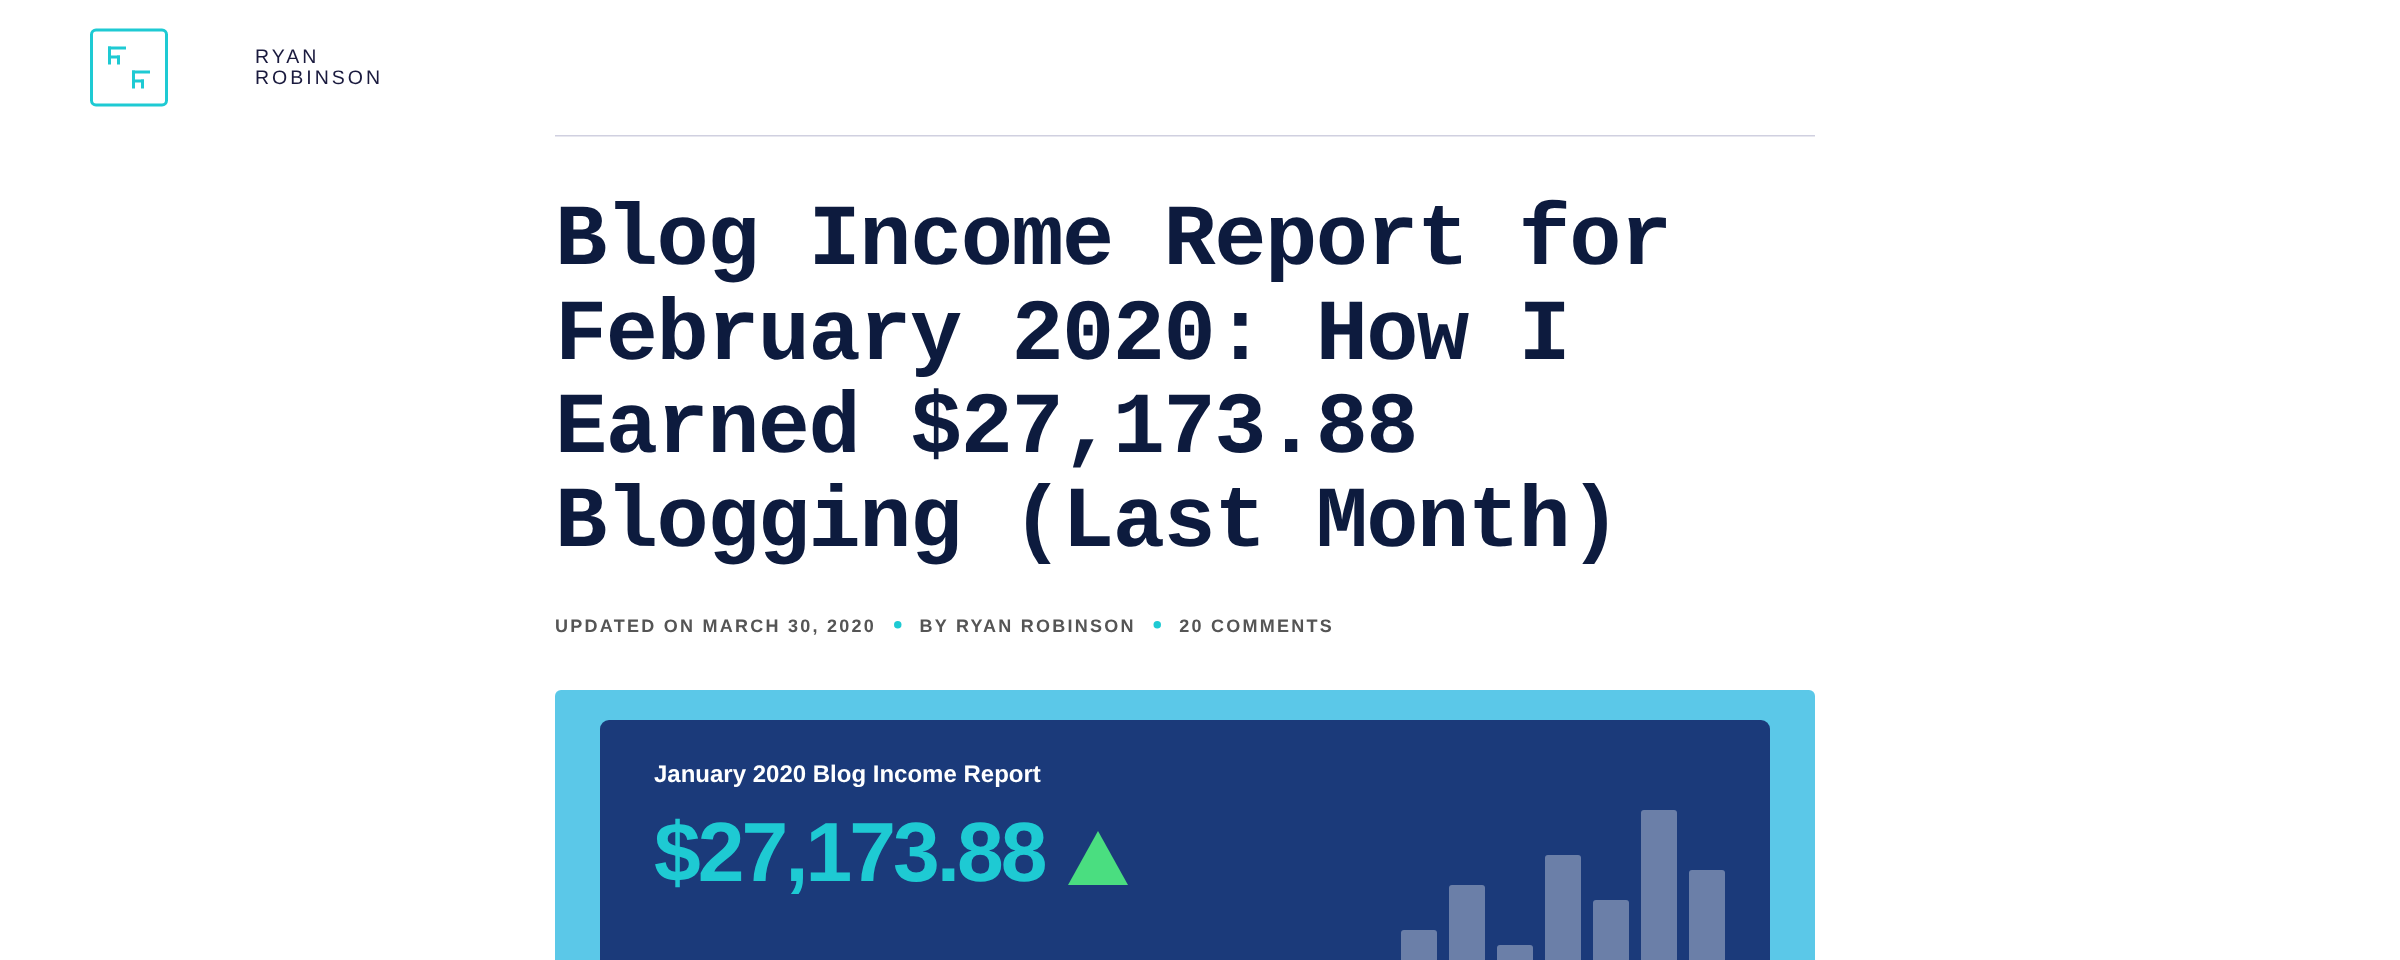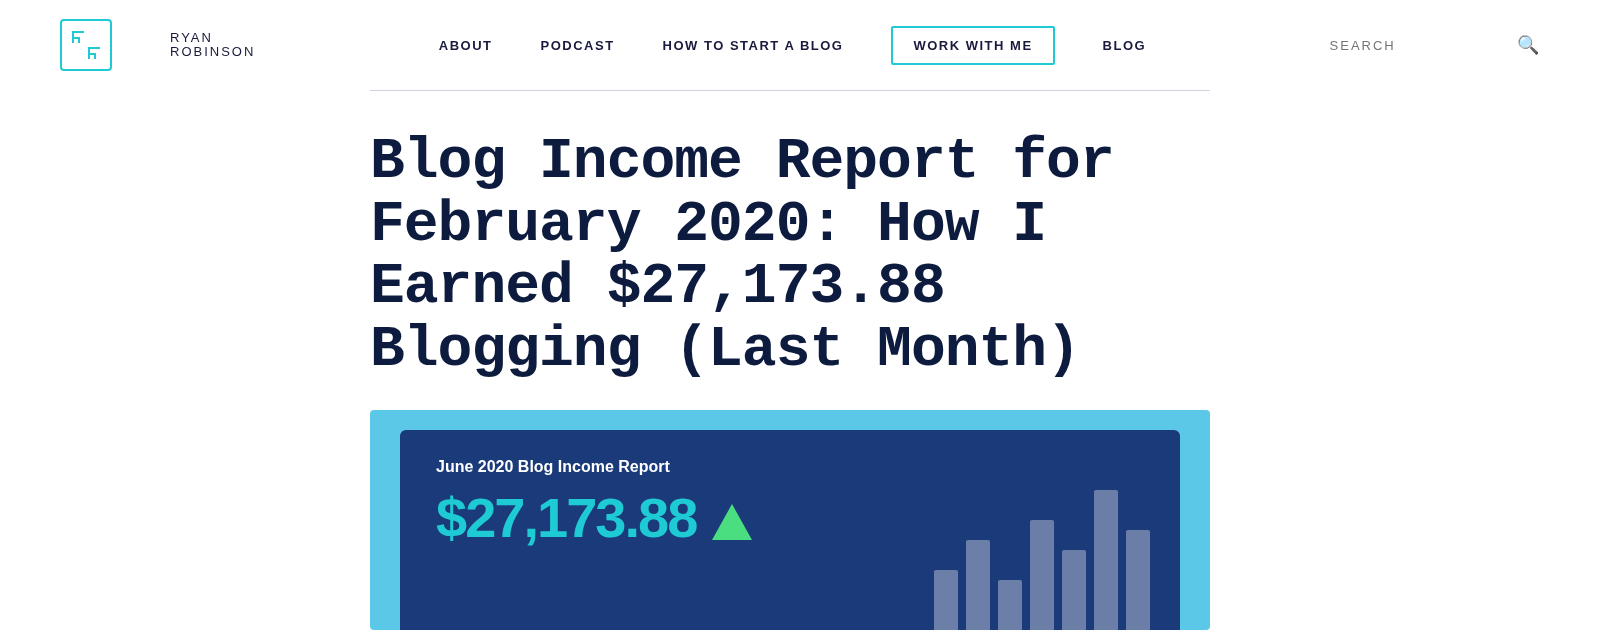--- a/index.html
+++ b/index.html
@@ -247,43 +247,39 @@
         <rect x="20" y="26" width="8" height="2" fill="#1ecad3"></rect>
         <rect x="26" y="26" width="2" height="6" fill="#1ecad3"></rect>
       </svg>
     </div>
     <div class="logo-text">
       <span>RYAN</span>
       <span>ROBINSON</span>
     </div>
   </div>
 
-  <nav>
-    <a class="nav-link" href="#">ABOUT</a>
-    <a class="nav-link" href="#">PODCAST</a>
-    <a class="nav-link" href="#">HOW TO START A BLOG</a>
-    <a class="nav-link-active" href="#">WORK WITH ME</a>
-    <a class="nav-link" href="#">BLOG</a>
-  </nav>
-
-  <div class="search-area">
-    <input class="search-input" type="text" placeholder="SEARCH" style="">
-    <span class="search-icon">🔍</span>
-  </div>
+
 </header>
 
 <div class="header-divider"></div>
 
 <main>
   <h1 class="article-title">Blog Income Report for February 2020: How I Earned $27,173.88 Blogging (Last Month)</h1>
 
+  <div class="article-meta">
+    <span>UPDATED ON MARCH 30, 2020</span>
+    <span class="meta-dot"></span>
+    <span>BY RYAN ROBINSON</span>
+    <span class="meta-dot"></span>
+    <span>20 COMMENTS</span>
+  </div>
 
   <div class="featured-image">
     <div class="featured-image-inner">
-      <div class="report-label">June 2020 Blog Income Report</div>
+      <div class="report-label">January 2020 Blog Income Report</div>
       <div class="report-amount">
         <span>$27,173.88</span>
         <span class="arrow-up"></span>
       </div>
       <div class="bar-chart">
         <div class="bar" style="height:60px"></div>
         <div class="bar" style="height:90px"></div>
         <div class="bar" style="height:50px"></div>
         <div class="bar" style="height:110px"></div>
         <div class="bar" style="height:80px"></div>

